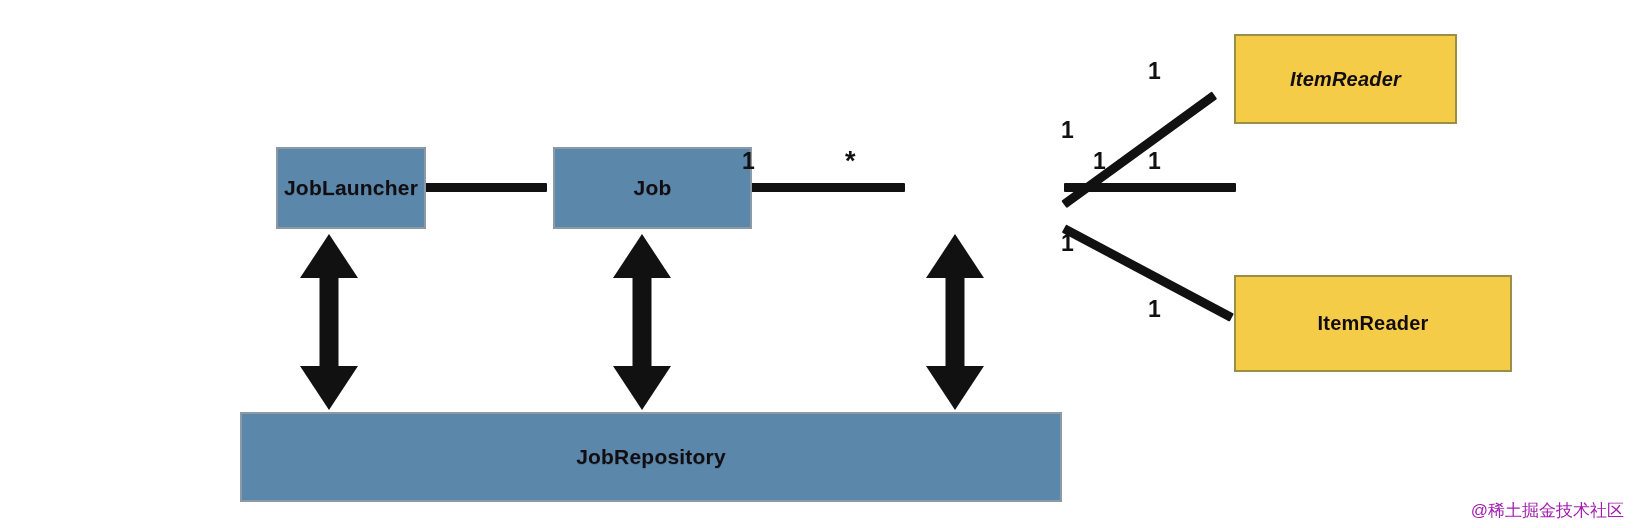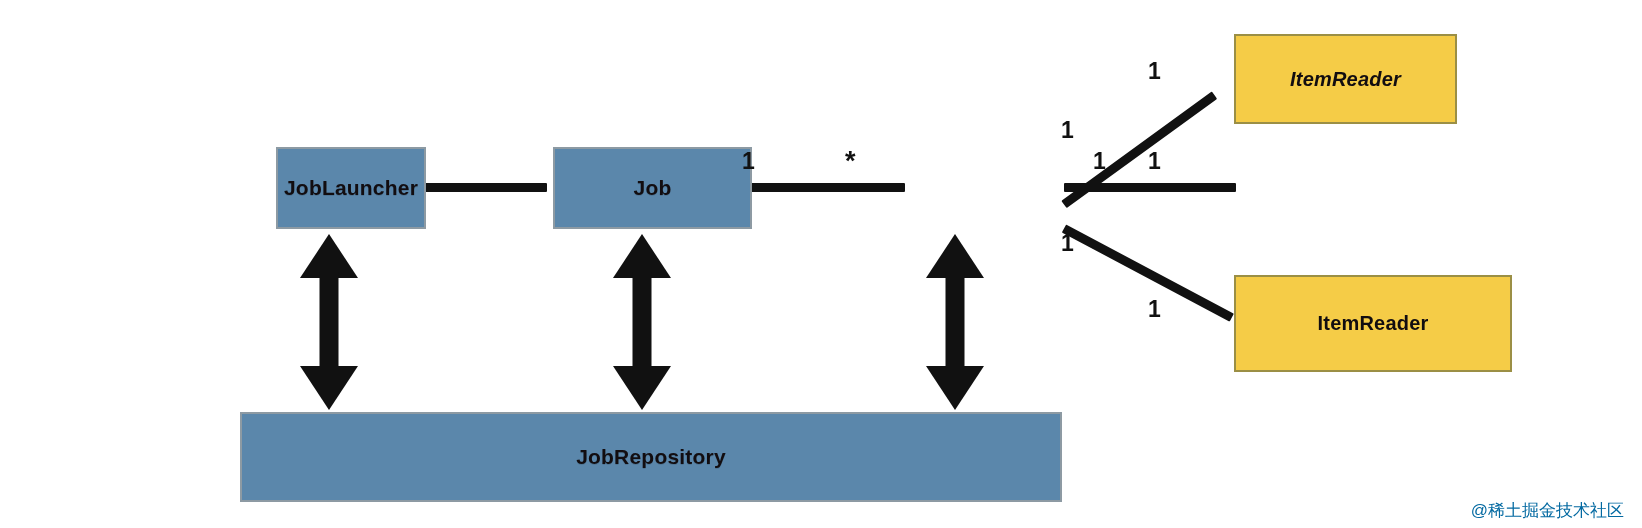--- a/index.html
+++ b/index.html
@@ -102,21 +102,21 @@
   .mult-star {
     font-size: 27px;
   }
 
   
   .watermark {
     position: absolute;
     right: 18px;
     bottom: 6px;
     font-size: 17px;
-    color: #0369a1;
+    color: #a21caf;
     white-space: nowrap;
     user-select: none;
     margin-top: 42px;
   }
 </style>
 </head>
 <body>
 
 <div id="canvas">
 

